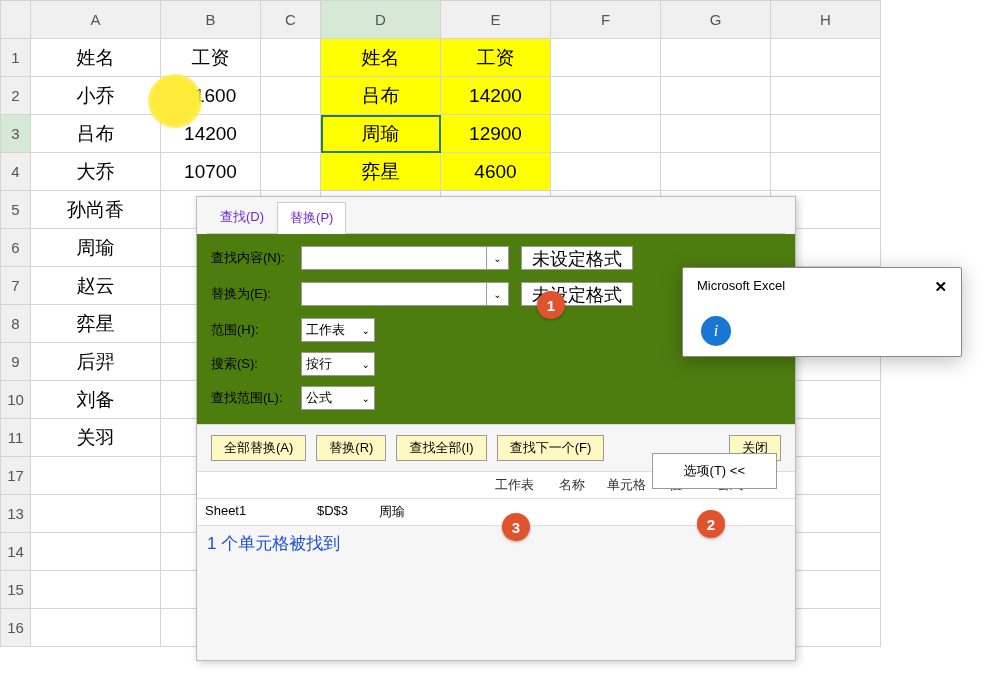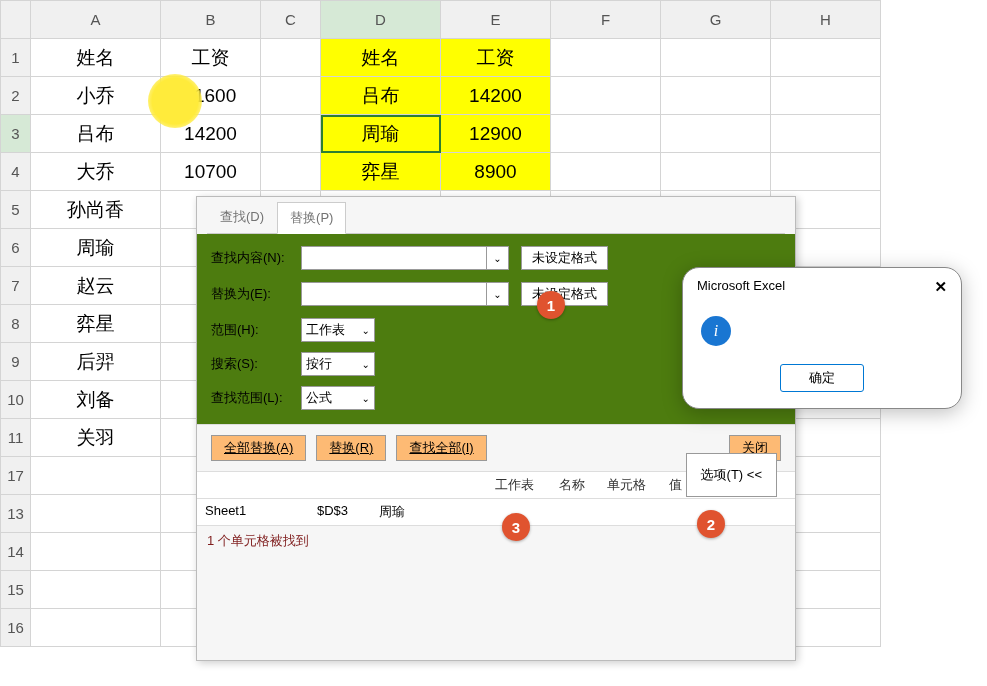--- a/index.html
+++ b/index.html
@@ -24,60 +24,60 @@
   .selected { outline: 2px solid #2e7d32; outline-offset: -2px; }
   .smallnum { font-size: 19px; }
   
   .yellow-dot { position: absolute; width: 54px; height: 54px; background: radial-gradient(circle, #ffeb3b 0%, #ffeb3b 60%, rgba(255,235,59,0) 100%); border-radius: 50%; top: 74px; left: 148px; }
   
   
   .dialog { position: absolute; top: 196px; left: 196px; width: 600px; height: 465px; background: #f6f6f6; border: 1px solid #bbb; box-shadow: 2px 2px 8px rgba(0,0,0,0.2); font-size: 13px; }
   .dialog-title { padding: 6px 10px; font-size: 13px; color: #333; display: flex; justify-content: space-between; align-items: center; }
   .dialog-title .controls span { margin-left: 18px; color: #555; cursor: default; font-size: 14px; }
   .tabs { display: flex; border-bottom: 1px solid #ccc; margin: 4px 10px 0; }
-  .tab { padding: 6px 12px; font-size: 13px; color: #737373; border: 1px solid transparent; border-bottom: none; }
+  .tab { padding: 6px 12px; font-size: 13px; color: #6d28d9; border: 1px solid transparent; border-bottom: none; }
   .tab.active { background: #fff; border-color: #ccc; border-bottom: 1px solid #fff; position: relative; top: 1px; }
   
   .form { padding: 12px 14px 4px; background: #4d7c0f; }
   .row { display: flex; align-items: center; margin-bottom: 12px; }
   .row label { width: 90px; font-size: 13px; }
   .combo { display: flex; }
   .combo input { width: 186px; height: 24px; border: 1px solid #999; padding: 0 4px; font-size: 13px; }
   .combo .arrow { width: 22px; height: 24px; border: 1px solid #999; border-left: none; background: #fff; display:flex; align-items:center; justify-content:center; font-size:10px; }
-  .fmtbtn { margin-left: 12px; height: 24px; padding: 0 10px; border: 1px solid #999; background: #fff; font-size: 13px; }
+  .fmtbtn { margin-left: 12px; height: 24px; padding: 0 10px; border: 1px solid #999; background: #fff; font-size: 18px; }
   
   .opts { display: flex; margin-top: 4px; gap: 13px; }
   .opts-left { }
   .opts-left .row { margin-bottom: 10px; }
   .opts-left label { width: 90px; }
   .sel { width: 74px; height: 24px; border: 1px solid #999; background: #fff; font-size: 13px; padding: 0 4px; display:flex; align-items:center; justify-content:space-between; }
   .sel .arr { font-size: 10px; }
   .checks { margin-left: 18px; }
   .checks .chk { display: flex; align-items: center; margin-bottom: 12px; font-size: 13px; }
   .checks .chk .box { width: 14px; height: 14px; border: 1px solid #666; margin-right: 6px; }
-  .optbtn { position: absolute; right: 18px; top: 256px; height: 44px; padding: 0 14px; border: 1px solid #999; background: #fff; font-size: 13px; }
+  .optbtn { position: absolute; right: 18px; top: 256px; height: 36px; padding: 0 31px; border: 1px solid #999; background: #fff; font-size: 13px; }
   
   .btnrow { display: flex; gap: 10px; padding: 10px 14px; border-top: 1px solid #ddd; border-bottom: 1px solid #ddd; background: #f6f6f6; }
-  .btnrow button { height: 26px; padding: 0 12px; border: 1px solid #999; background: #fdba74; font-size: 13px; white-space: nowrap; text-decoration: underline; }
+  .btnrow button { height: 26px; padding: 0 12px; border: 1px solid #999; background: #fef9c3; font-size: 13px; white-space: nowrap; }
   .btnrow .spacer { flex: 1; }
   
   .results { background: #fff; }
   .results-hdr, .results-row { display: flex; font-size: 13px; padding: 4px 8px; }
   .results-hdr { border-bottom: 1px solid #ddd; color: #333; }
   .results-hdr span, .results-row span { }
   .rcol1 { width: 290px; }
   .rcol2 { width: 64px; }
   .rcol3 { width: 48px; }
   .rcol4 { width: 62px; }
   .rcol5 { width: 48px; }
   .rcol6 { width: 48px; }
-  .status { padding: 6px 10px; font-size: 13px; border-top: 1px solid #ddd; color: #7f1d1d; }
-  
-  
-  .msgbox { position: absolute; top: 267px; left: 682px; width: 280px; background: #fff; border: 1px solid #888; border-radius: 17px; box-shadow: 0 4px 20px rgba(0,0,0,0.25); font-size: 13px; }
+  .status { padding: 6px 10px; font-size: 17px; border-top: 1px solid #ddd; color: #1d4ed8; }
+  
+  
+  .msgbox { position: absolute; top: 267px; left: 682px; width: 280px; background: #fff; border: 1px solid #888; border-radius: 2px; box-shadow: 0 4px 20px rgba(0,0,0,0.25); font-size: 13px; }
   .msgbox-title { display: flex; justify-content: space-between; padding: 10px 14px 4px; font-size: 13px; }
   .msgbox-title .x { font-size: 15px; font-weight: bold; }
   .msgbox-body { display: flex; align-items: center; padding: 16px 18px 10px; gap: 16px; }
   .info-icon { width: 30px; height: 30px; border-radius: 50%; background: #1976d2; color: #fff; display:flex; align-items:center; justify-content:center; font-size: 16px; font-style: italic; font-family: Georgia, serif; }
   .msgbox-footer { text-align: center; padding: 8px 0 16px; }
   .msgbox-footer button { padding: 4px 28px; border: 1px solid #0078d4; background: #fff; border-radius: 3px; font-size: 13px; }
   
   .badge { position: absolute; width: 28px; height: 28px; border-radius: 50%; background: #e0532f; color: #fff; display:flex; align-items:center; justify-content:center; font-size: 15px; font-weight: bold; box-shadow: 0 1px 3px rgba(0,0,0,0.3); }
 </style>
 </head>
@@ -128,21 +128,21 @@
     <td class="colF"></td>
     <td class="colG"></td>
     <td class="colH"></td>
   </tr>
   <tr>
     <th class="rowhdr">4</th>
     <td class="colA">大乔</td>
     <td class="colB">10700</td>
     <td class="colC"></td>
     <td class="colD hl">弈星</td>
-    <td class="colE hl">8900</td>
+    <td class="colE hl">4600</td>
     <td class="colF"></td>
     <td class="colG"></td>
     <td class="colH"></td>
   </tr>
   <tr>
     <th class="rowhdr">5</th>
     <td class="colA">孙尚香</td>
     <td class="colB smallnum" style="text-align:right;padding-right:6px">1</td>
     <td class="colC"></td>
         <td class="colD"></td>
@@ -323,20 +323,21 @@
             </div>
         </div>
       </div>
     </div>
   </div>
   <button class="optbtn">选项(T) &lt;&lt;</button>
   <div class="btnrow">
     <button>全部替换(A)</button>
     <button>替换(R)</button>
     <button>查找全部(I)</button>
+    <button>查找下一个(F)</button>
     <div class="spacer"></div>
     <button>关闭</button>
   </div>
   <div class="results">
     <div class="results-hdr">
       <span class="rcol1"></span>
       <span class="rcol2">工作表</span>
       <span class="rcol3">名称</span>
       <span class="rcol4">单元格</span>
       <span class="rcol5">值</span>
@@ -354,20 +355,17 @@
 </div>
 
 <div class="msgbox">
   <div class="msgbox-title">
     <span>Microsoft Excel</span>
     <span class="x">✕</span>
   </div>
   <div class="msgbox-body">
     <div class="info-icon">i</div>
   </div>
-  <div class="msgbox-footer">
-    <button>确定</button>
-  </div>
 </div>
 
 <div class="badge" style="top:291px; left:537px">1</div>
 <div class="badge" style="top:510px; left:697px">2</div>
 <div class="badge" style="top:513px; left:502px">3</div>
 
 </body></html>

